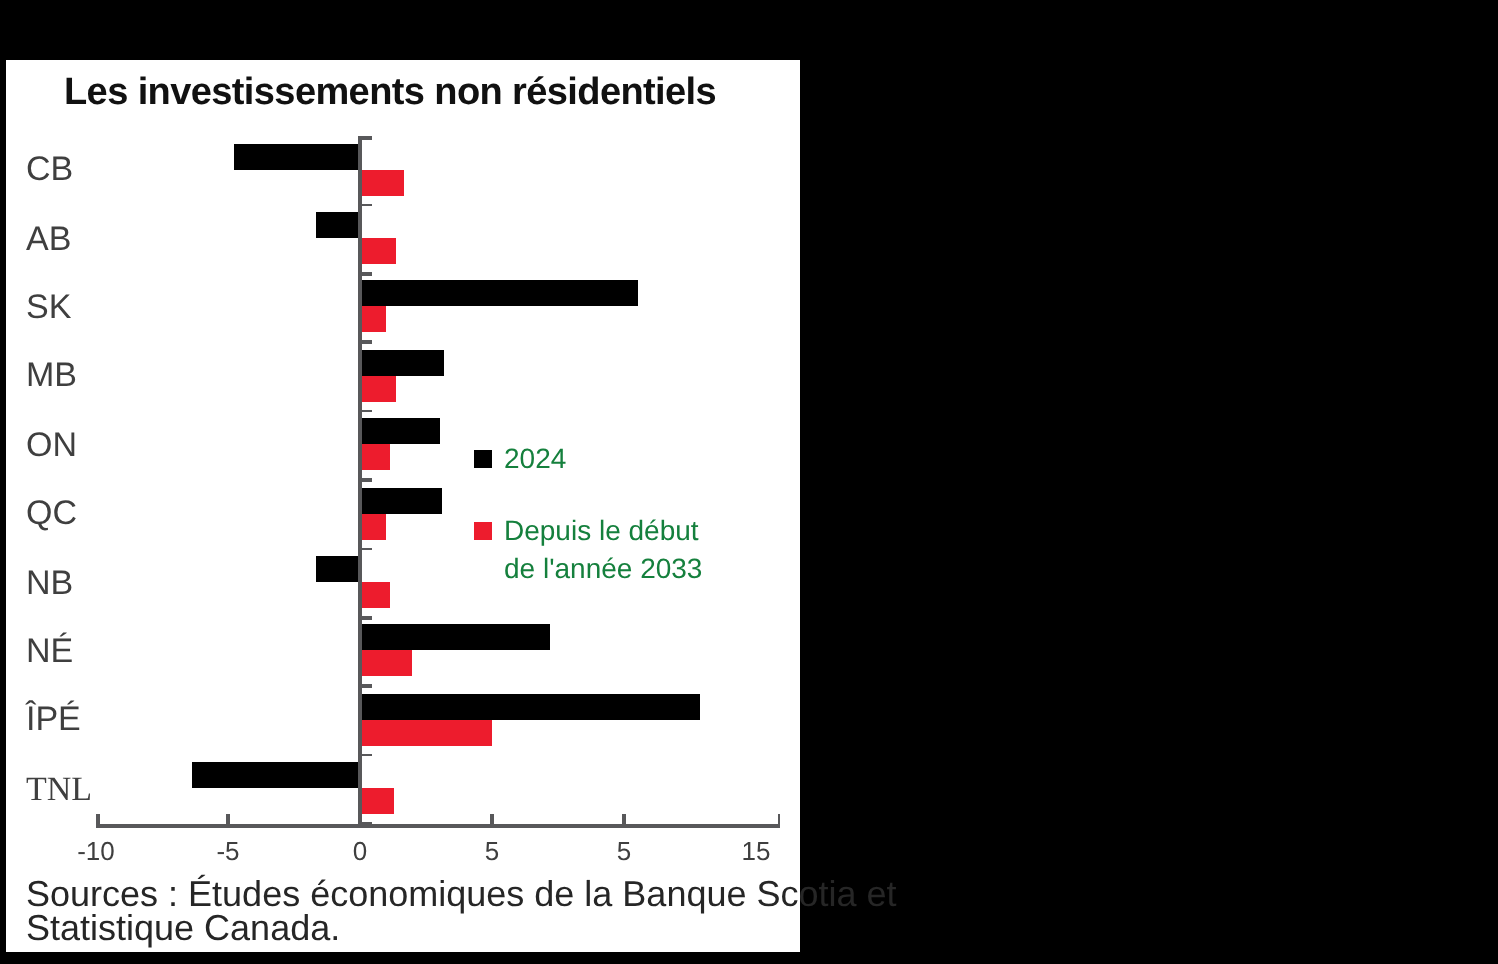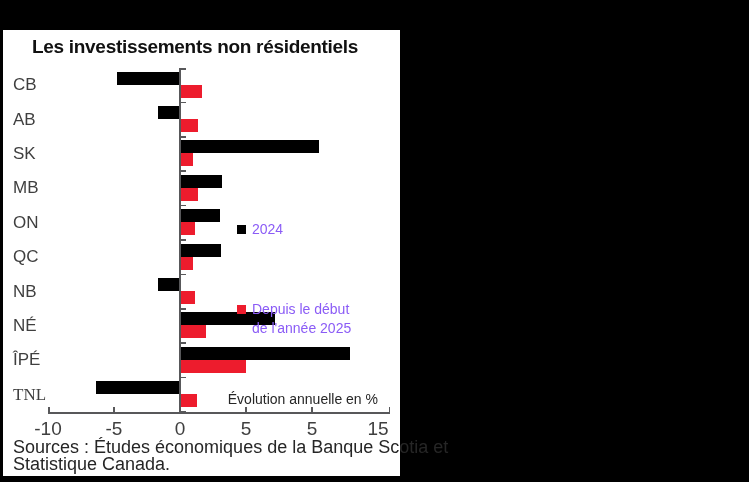--- a/index.html
+++ b/index.html
@@ -42,31 +42,31 @@
   }
   .bar { position: absolute; z-index: 1; }
   .zero-line { position: absolute; background: #58585a; z-index: 2; }
   .zero-tick { position: absolute; background: #58585a; z-index: 2; }
   .x-axis { position: absolute; background: #58585a; z-index: 2; }
   .x-tick { position: absolute; background: #58585a; z-index: 2; }
   .xtick-label {
     position: absolute;
     width: 44px;
     text-align: center;
-    font-size: 19px;
+    font-size: 13px;
     color: #3f3f3f;
   }
   .legend-item {
     position: absolute;
     left: 234px;
     display: flex;
     gap: 6px;
     font-size: 14px;
     line-height: 19px;
-    color: #8b5cf6;
+    color: #15803d;
     z-index: 3;
   }
   .legend-swatch {
     width: 9px;
     height: 9px;
     margin-top: 5px;
     flex: 0 0 auto;
   }
   .annotation {
     position: absolute;
@@ -149,28 +149,27 @@
         <div class="x-tick" style="left: 308.25px; top: 376.5px; width: 1.5px; height: 6px; background: rgb(88, 88, 90);"></div>
         <div class="xtick-label" style="left: 287px; top: 388px; color: rgb(63, 63, 63);">5</div>
         <div class="xtick-label" style="left: 353px; top: 388px; color: rgb(63, 63, 63);">15</div>
       </div>
 
     <div class="legend-item" style="top:190px;">
       <span class="legend-swatch" style="background: rgb(0, 0, 0);"></span>
       <span>2024</span>
     </div>
 
-    <div class="legend-item" style="top:226px;margin-top:44px;">
+    <div class="legend-item" style="top:226px;">
       <span class="legend-swatch" style="background: rgb(237, 28, 45);"></span>
       <span>
         <span>Depuis le début</span><br>
-        <span>de l'année 2025</span>
+        <span>de l'année 2033</span>
       </span>
     </div>
 
-    <div class="annotation">Évolution annuelle en %</div>
 
     <div class="source">
       <span>Sources : Études économiques de la Banque Scotia et</span><br>
       <span>Statistique Canada.</span>
     </div>
   </div>
 </div>
 
 </body></html>

